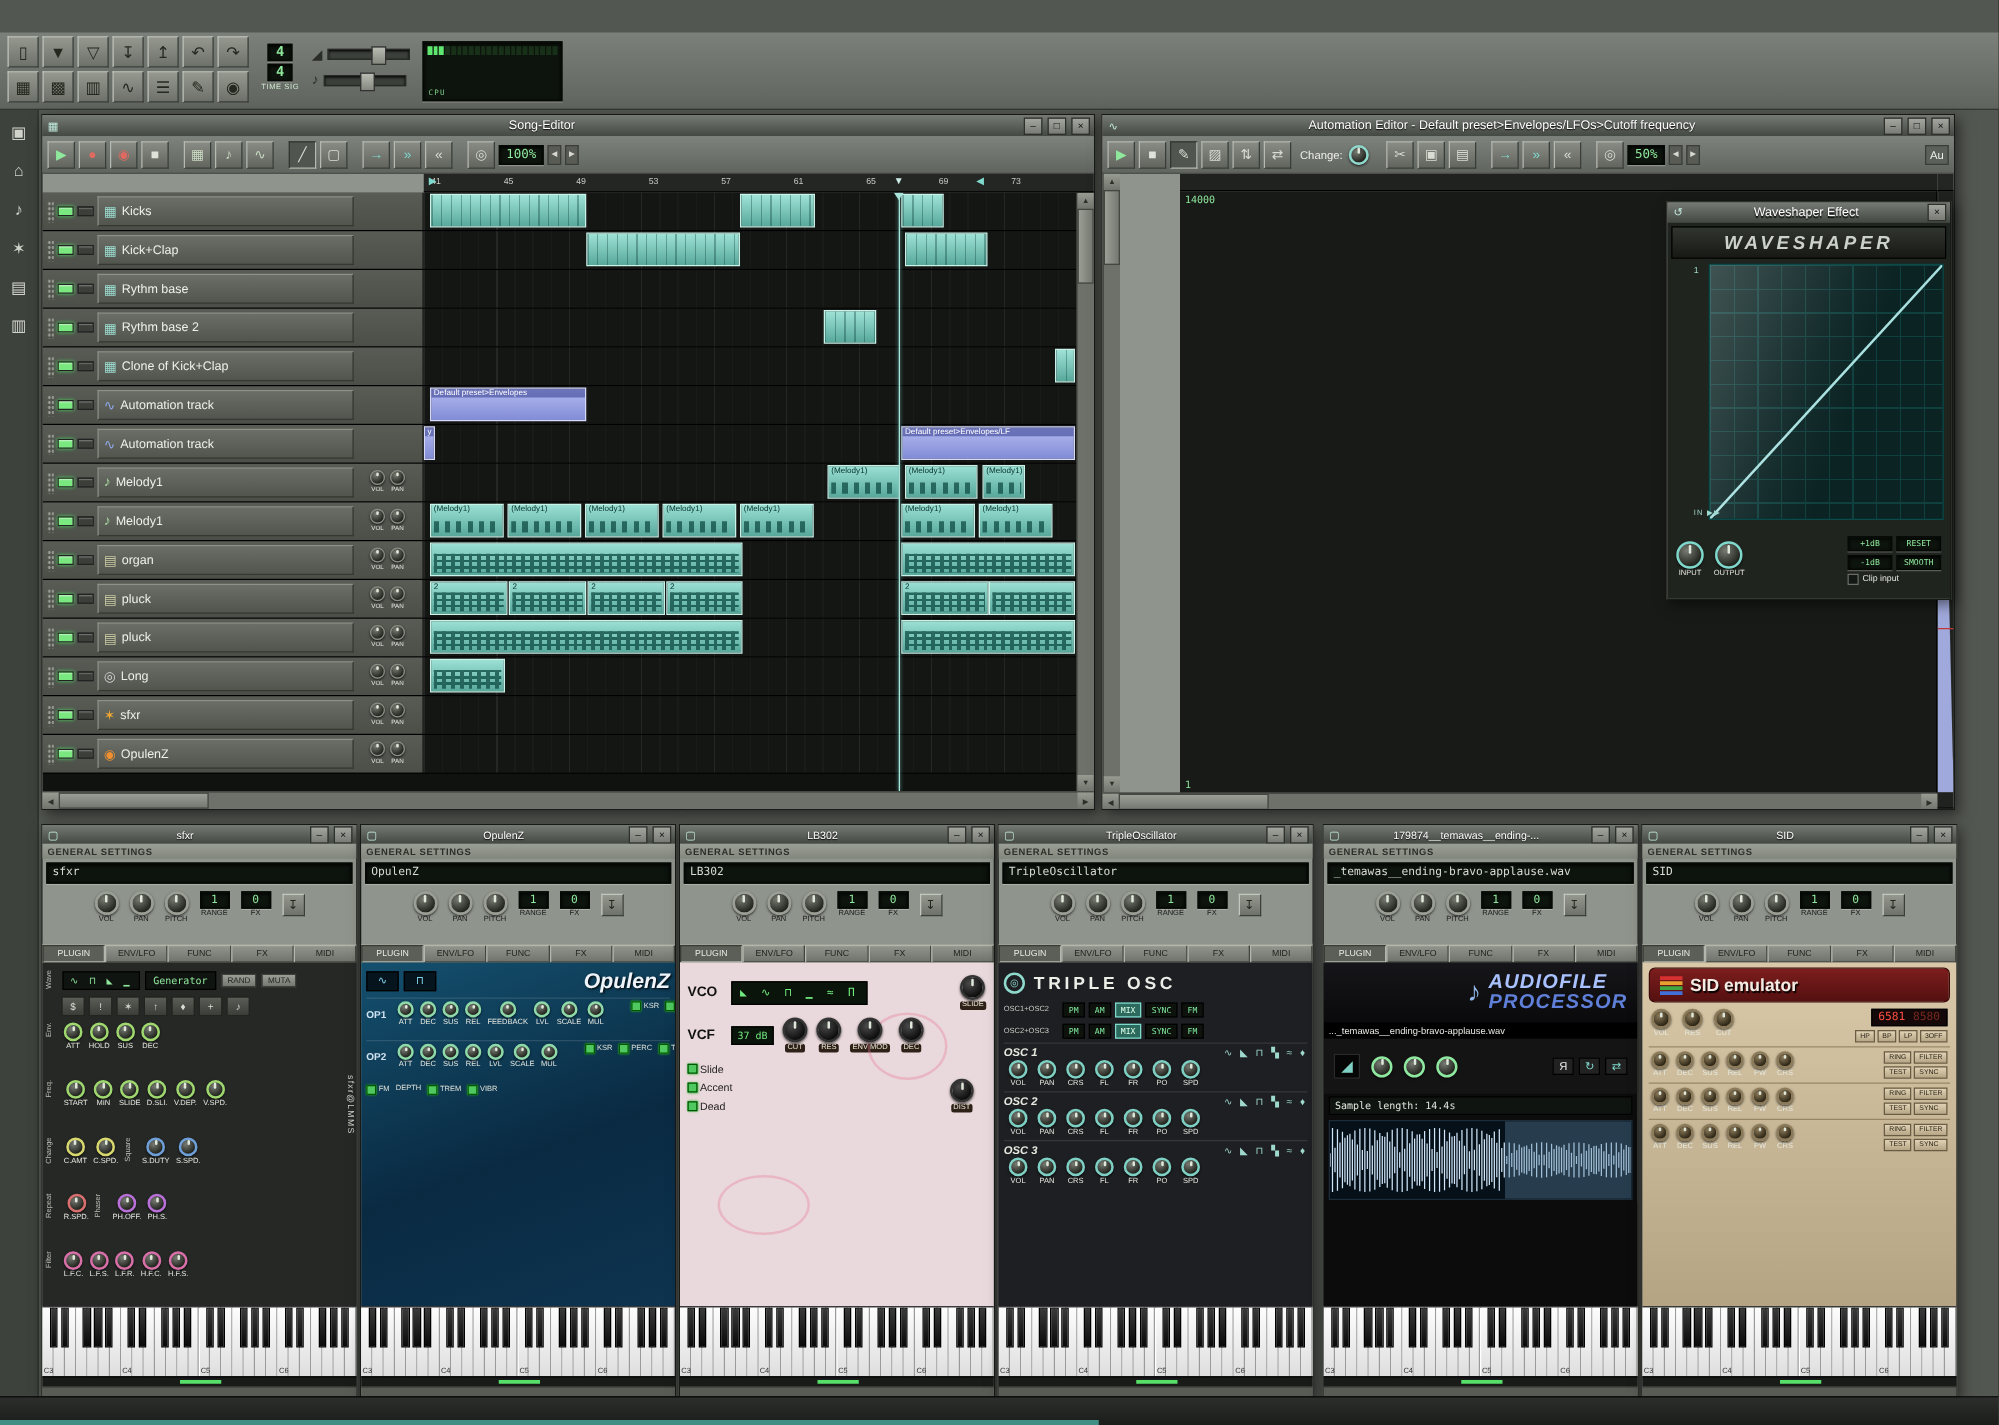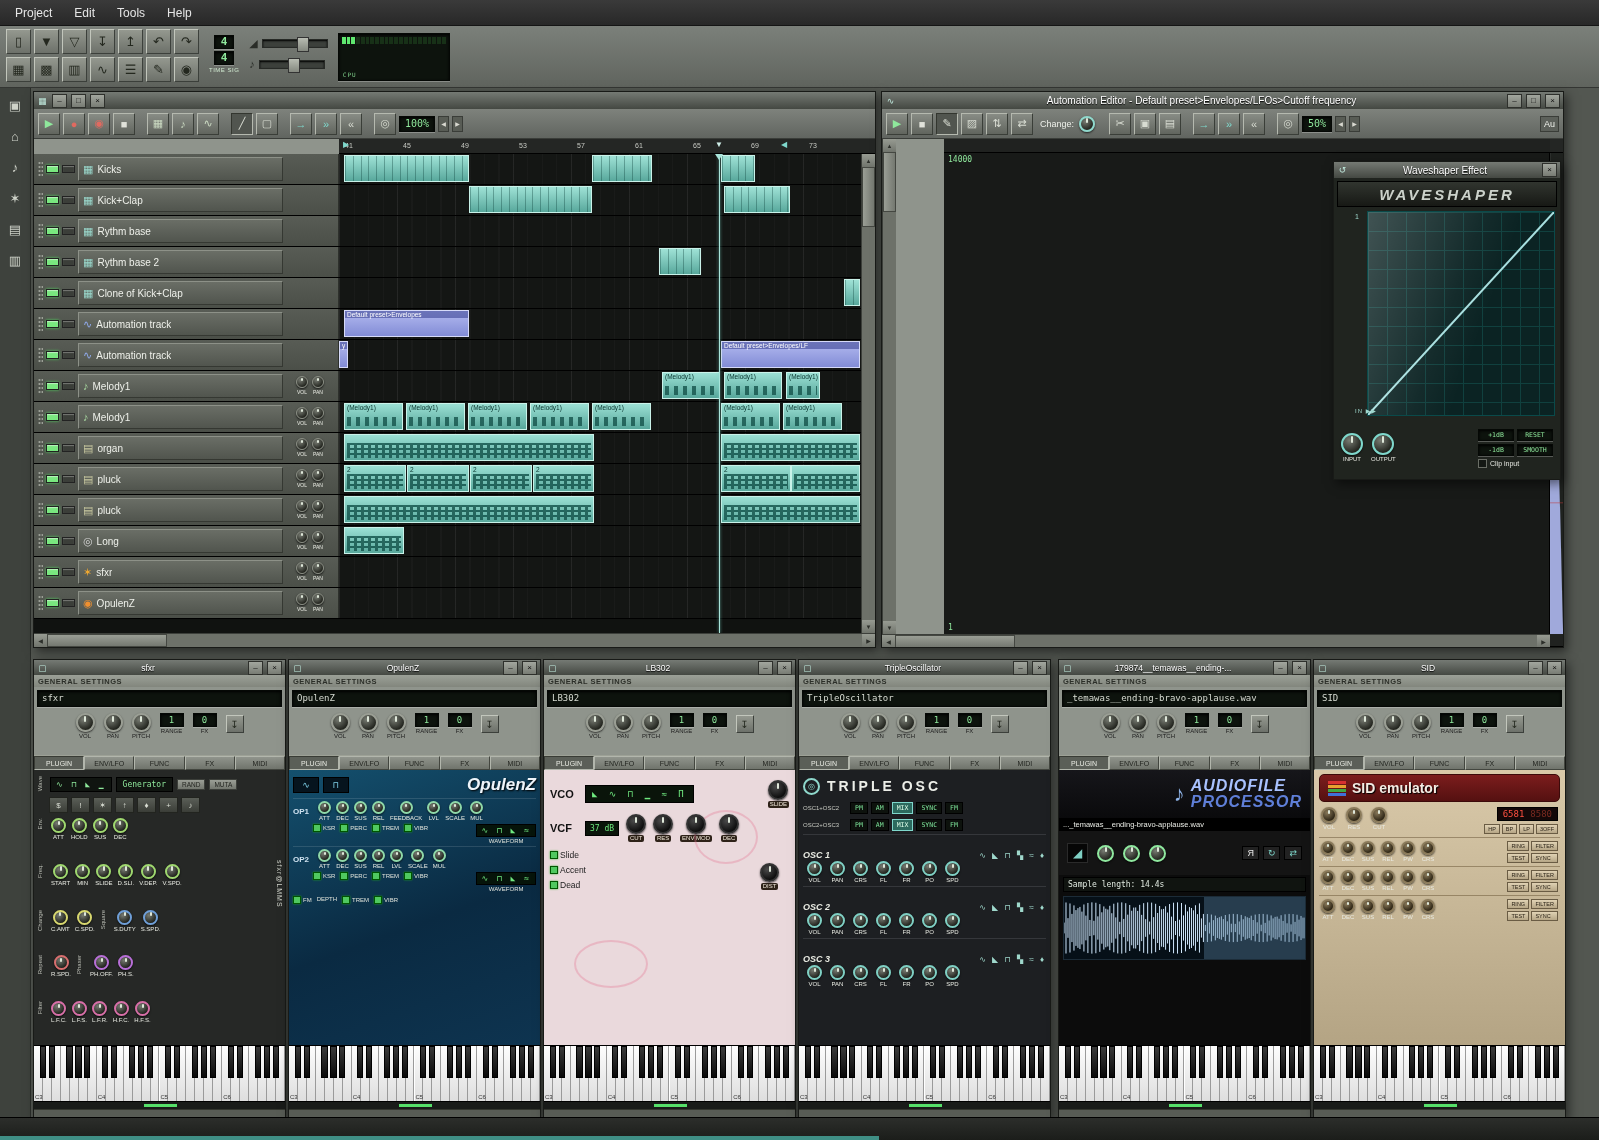--- a/index.html
+++ b/index.html
@@ -171,21 +171,21 @@
   .sfxr-presets{display:flex;gap:3px;height:18px;align-items:center;padding-left:12px;}
   .preset-btn{width:17px;height:14px;font-size:8px;display:flex;align-items:center;justify-content:center;color:#d8dcd2;
     background:linear-gradient(#5a5e57,#3b3e38);border:1px solid #22241f;}
   .sfxr-row{display:flex;align-items:flex-start;gap:5px;flex:1;padding-top:3px;}
   .sfxr-brand{position:absolute;right:2px;top:90px;writing-mode:vertical-rl;font-size:7px;color:#cfd2c9;letter-spacing:1px;}
   
   .opl-body{background:linear-gradient(160deg,#14506e,#0a2a42 55%,#0e3450);display:flex;flex-direction:column;padding:4px;box-sizing:border-box;gap:2px;}
   .opl-head{display:flex;align-items:center;gap:4px;height:22px;}
   .opl-wavebox{width:24px;height:14px;background:#06141e;border:1px solid #000;color:#7fd0e8;font-size:9px;text-align:center;line-height:14px;}
   .opl-logo{margin-left:auto;font-size:17px;font-style:italic;font-weight:bold;color:#eef4fa;text-shadow:1px 1px 2px #000;}
-  .opl-op{display:flex;flex-direction:column;gap:2px;border-top:1px solid rgba(255,255,255,.12);padding-top:2px;}
+  .opl-op{display:flex;gap:2px;border-top:1px solid rgba(255,255,255,.12);padding-top:2px;}
   .opl-row{display:flex;align-items:flex-start;gap:5px;}
   .opl-oplabel{font-size:8px;font-weight:bold;color:#cfe2f0;width:20px;flex:none;margin-top:6px;}
   .opl-wf{margin-left:auto;display:flex;flex-direction:column;align-items:center;gap:1px;}
   .opl-wf-glyphs{font-size:8px;color:#6fe87f;background:#06140a;border:1px solid #000;padding:1px 4px;letter-spacing:2px;}
   
   .lb-body{background:#ead9dc;position:relative;display:flex;flex-direction:column;padding:4px 6px;box-sizing:border-box;color:#111;}
   .lb-doodle{position:absolute;border:2px solid rgba(228,120,150,.35);border-radius:50%;}
   .lb-head{display:flex;align-items:flex-start;gap:6px;height:44px;}
   .lb-llama{width:30px;height:26px;background:#141414;clip-path:polygon(20% 100%,15% 40%,35% 35%,40% 5%,55% 0,60% 35%,95% 45%,100% 100%);margin-top:4px;}
   .lb-titles{margin-left:auto;text-align:right;}
@@ -202,21 +202,21 @@
   .kn.dark{background:radial-gradient(circle at 35% 30%,#4a4a4a,#0e0e0e 72%);border-color:#333;}
   
   .to-body{background:#1d1f22;display:flex;flex-direction:column;padding:4px;box-sizing:border-box;color:#e4e6e0;gap:2px;}
   .to-head{display:flex;align-items:center;gap:7px;height:24px;}
   .to-circle{width:17px;height:17px;border:2px solid #8fd8cc;border-radius:50%;color:#8fd8cc;font-size:8px;display:flex;align-items:center;justify-content:center;box-sizing:border-box;}
   .to-logo{font-size:14px;font-weight:bold;letter-spacing:3px;color:#eceee8;}
   .to-modrow{display:flex;align-items:center;gap:3px;height:15px;}
   .to-modlabel{font-size:6px;color:#c8cac2;width:44px;flex:none;}
   .to-modbtn{font-size:6.5px;color:#7fe89c;background:#0d120d;border:1px solid #000;padding:1px 4px;font-family:"DejaVu Sans Mono",monospace;}
   .to-modbtn.active{background:#2c6a5e;color:#dfffea;border-color:#7fd8cc;}
-  .to-osc{border-top:1px solid #35373b;padding-top:15px;display:flex;flex-direction:column;gap:1px;justify-content:flex-end;}
+  .to-osc{border-top:1px solid #35373b;padding-top:2px;display:flex;flex-direction:column;gap:1px;justify-content:flex-end;}
   .to-osctop{display:flex;align-items:center;}
   .to-osclabel{font-size:9px;font-style:italic;font-weight:bold;color:#e8eae2;}
   .to-waves{margin-left:auto;font-size:8px;color:#9fd8cc;letter-spacing:2px;}
   .to-knobs{display:flex;gap:8px;justify-content:flex-start;padding-left:4px;}
   
   .af-body{background:#0c0c0c;display:flex;flex-direction:column;box-sizing:border-box;}
   .af-logo{display:flex;align-items:center;justify-content:flex-end;gap:6px;height:44px;padding:2px 8px;background:linear-gradient(#16161a,#0a0a0c);}
   .af-note{color:#8fb4e8;font-size:22px;}
   .af-l1{font-size:16px;font-weight:bold;font-style:italic;color:#a9c2ff;line-height:16px;letter-spacing:1px;}
   .af-l2{font-size:16px;font-weight:bold;font-style:italic;color:#5f7fd8;line-height:16px;letter-spacing:1px;}
@@ -249,26 +249,20 @@
   .kn.sid{background:radial-gradient(circle at 35% 30%,#8a7a5a,#2e2616 72%);border-color:#56483０;border-color:#564830;}
   
   .bottombar{position:absolute;left:0;bottom:0;width:100%;height:22px;background:linear-gradient(#2c2e2b,#1b1d1a);border-top:1px solid #000;}
   .bottombar i{position:absolute;left:0;bottom:0;height:4px;width:55%;background:#3f8f85;display:block;}
 </style>
 </head>
 <body>
 
 <div class="screen">
 
-  <div class="menubar" id="menubar">
-      <span class="menu-item">Project</span>
-      <span class="menu-item">Edit</span>
-      <span class="menu-item">Tools</span>
-      <span class="menu-item">Help</span>
-    </div>
 
   <div class="toolbar">
     <div class="tb-icongrid">
       <div class="tb-iconrow" id="tb-row1">
           <span class="btn3">▯</span>
           <span class="btn3">▼</span>
           <span class="btn3">▽</span>
           <span class="btn3">↧</span>
           <span class="btn3">↥</span>
           <span class="btn3">↶</span>
@@ -337,20 +331,21 @@
       <span class="side-icon">⌂</span>
       <span class="side-icon">♪</span>
       <span class="side-icon">✶</span>
       <span class="side-icon">▤</span>
       <span class="side-icon">▥</span>
     </div>
 
   <div class="window" id="song-editor" style="left:33px;top:91px;width:843px;height:557px;">
     <div class="tbar">
       <span class="wicon">▦</span>
+      <span class="ttext">Song-Editor</span>
       <span class="wbtn">–</span>
       <span class="wbtn">□</span>
       <span class="wbtn">×</span>
     </div>
     <div class="wtoolbar" id="se-toolbar">
         <span class="wtb-btn" style="color: rgb(143, 232, 156);">▶</span>
         <span class="wtb-btn" style="color: rgb(224, 106, 96);">●</span>
         <span class="wtb-btn" style="color: rgb(224, 106, 96);">◉</span>
         <span class="wtb-btn" style="color: rgb(224, 226, 218);">■</span>
         <span class="wtb-sep"></span>

